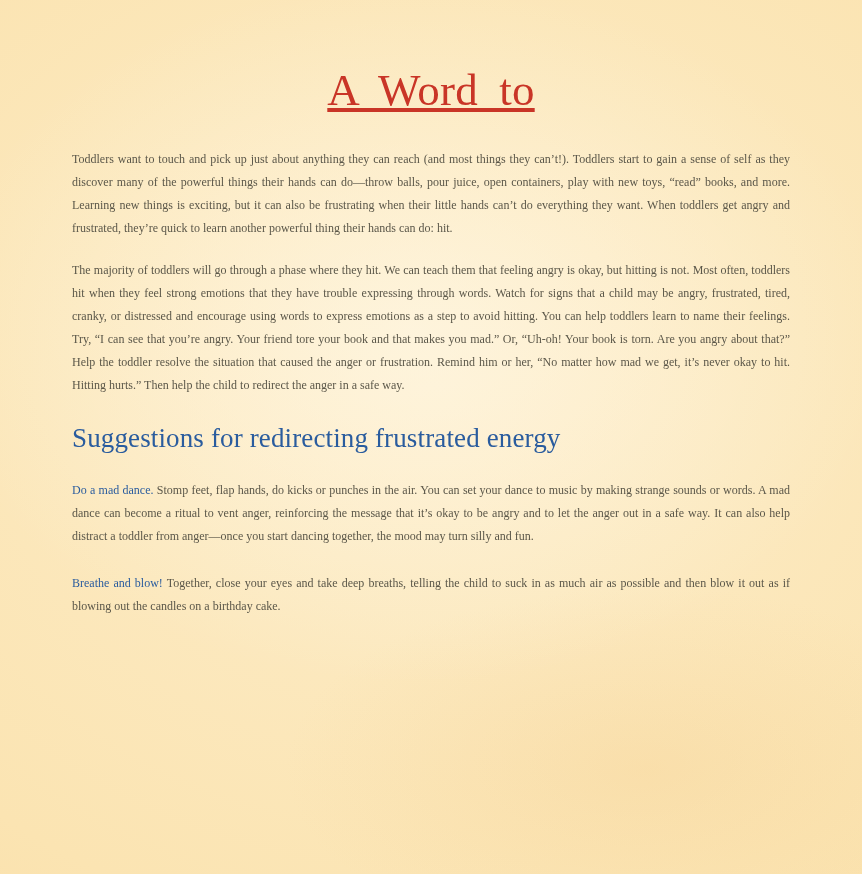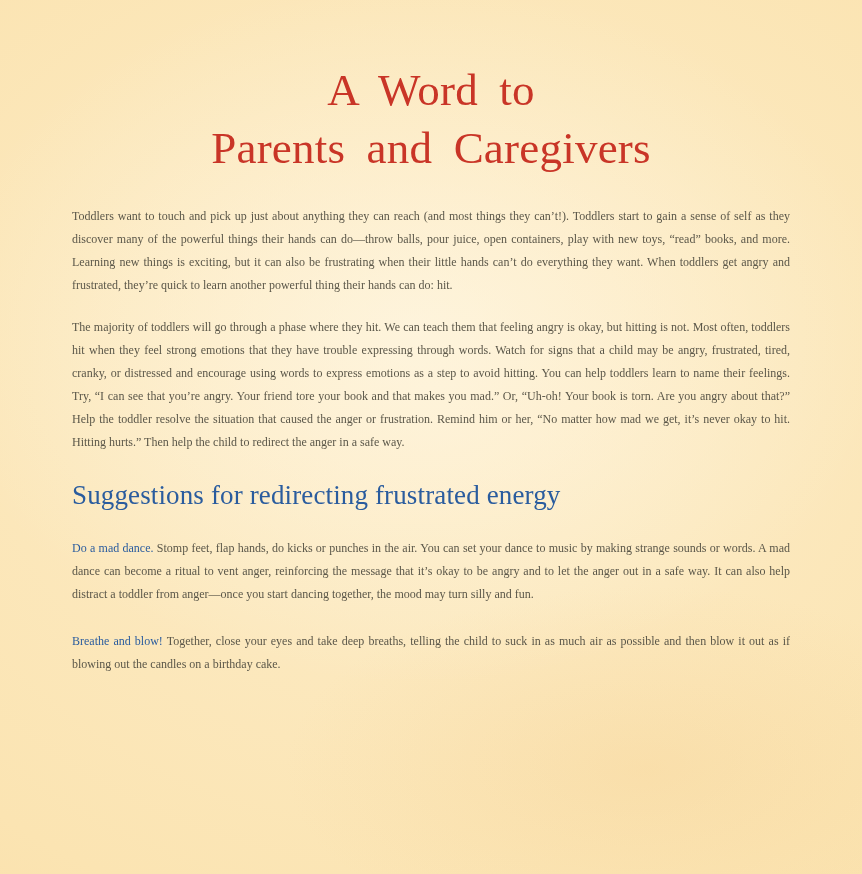--- a/index.html
+++ b/index.html
@@ -22,21 +22,21 @@
   h1.title {
     margin: 0 0 28px 0;
     text-align: center;
     color: var(--title, #c93527);
     font-size: 45px;
     line-height: 1.28;
     font-weight: normal;
     word-spacing: 0.22em;
     letter-spacing: 0.005em;
   }
-  .title-line { display: block; }
+  .title-line { display: block; text-decoration: underline; }
   p.para {
     margin: 0 0 19px 0;
     color: var(--body, #5b5749);
     font-size: 12px;
     line-height: 23px;
     text-align: justify;
   }
   h2.section-heading {
     margin: 27px 0 26px 0;
     color: var(--heading, #2a5c9e);
@@ -51,21 +51,20 @@
   }
   p.para.tip { margin-bottom: 24px; }
 </style>
 </head>
 <body>
 
 <div class="page">
 
   <h1 class="title">
     <span class="title-line">A Word to</span>
-    <span class="title-line">Parents and Caregivers</span>
   </h1>
 
   <p class="para">Toddlers want to touch and pick up just about anything they can reach (and most things they can’t!). Toddlers start to gain a sense of self as they discover many of the powerful things their hands can do—throw balls, pour juice, open containers, play with new toys, “read” books, and more. Learning new things is exciting, but it can also be frustrating when their little hands can’t do everything they want. When toddlers get angry and frustrated, they’re quick to learn another powerful thing their hands can do: hit.</p>
 
   <p class="para">The majority of toddlers will go through a phase where they hit. We can teach them that feeling angry is okay, but hitting is not. Most often, toddlers hit when they feel strong emotions that they have trouble expressing through words. Watch for signs that a child may be angry, frustrated, tired, cranky, or distressed and encourage using words to express emotions as a step to avoid hitting. You can help toddlers learn to name their feelings. Try, “I can see that you’re angry. Your friend tore your book and that makes you mad.” Or, “Uh-oh! Your book is torn. Are you angry about that?” Help the toddler resolve the situation that caused the anger or frustration. Remind him or her, “No matter how mad we get, it’s never okay to hit. Hitting hurts.” Then help the child to redirect the anger in a safe way.</p>
 
   <h2 class="section-heading">Suggestions for redirecting frustrated energy</h2>
 
   <p class="para tip">
     <strong class="lead">Do a mad dance.</strong>

